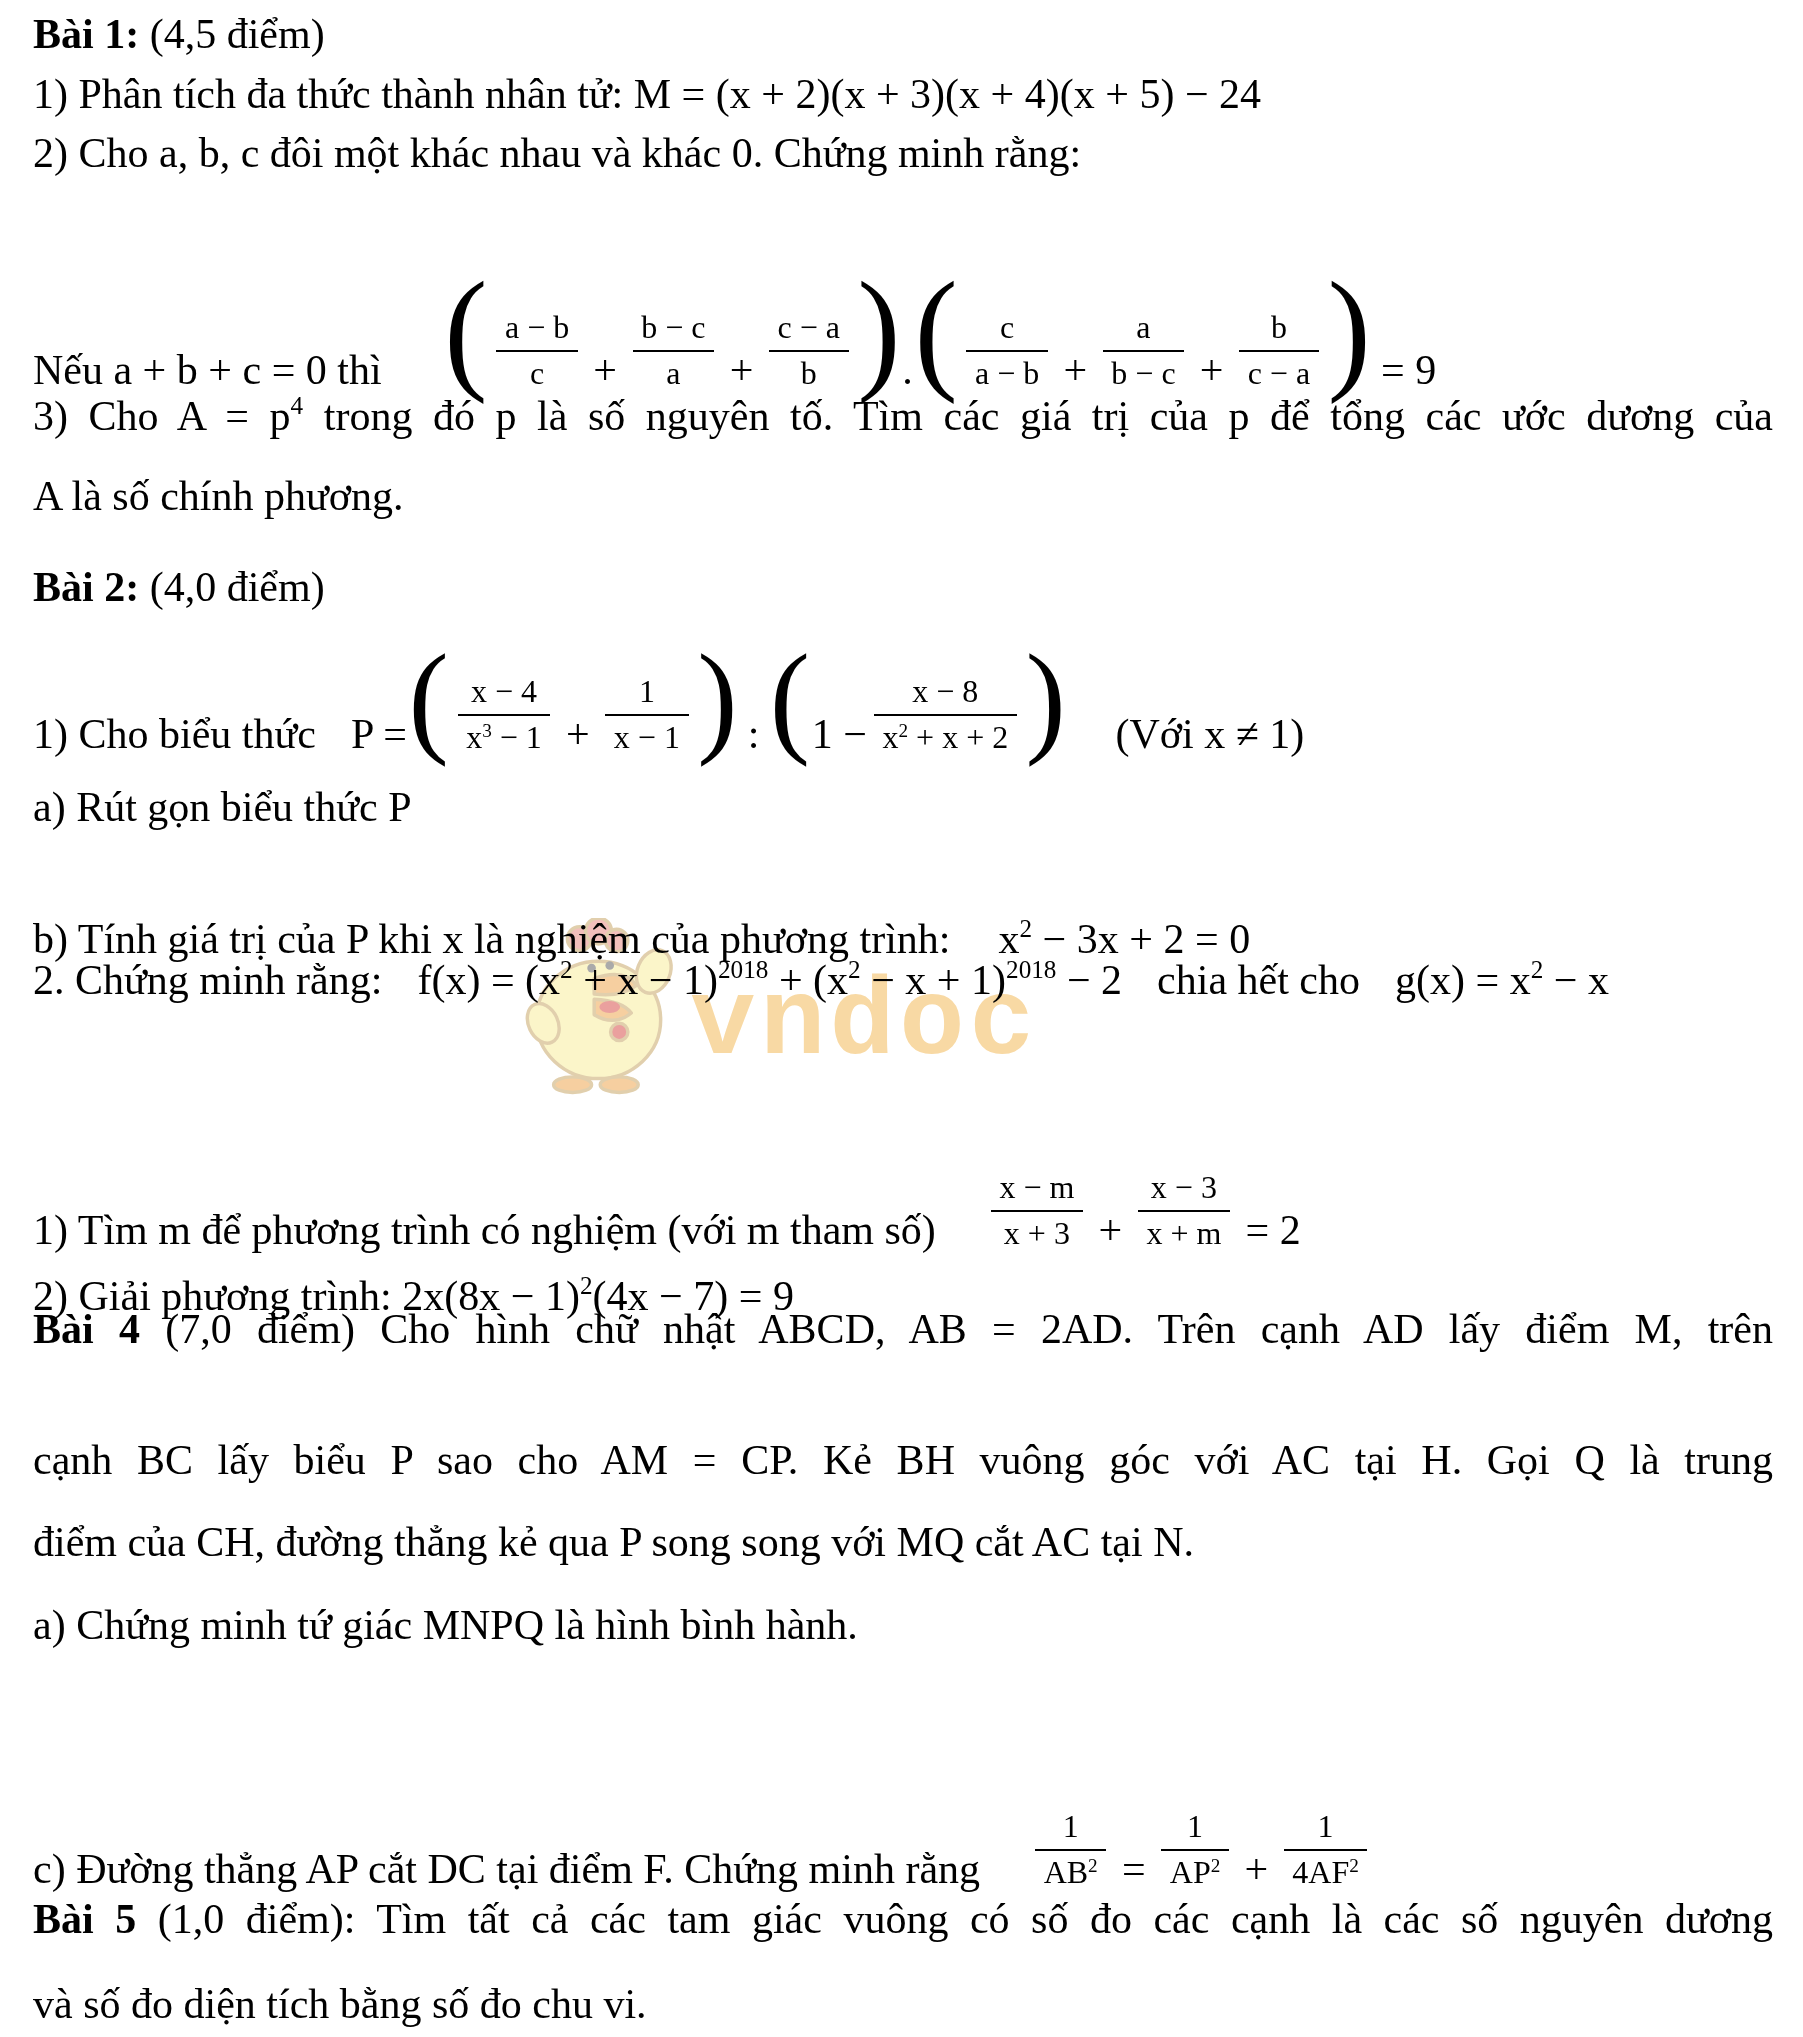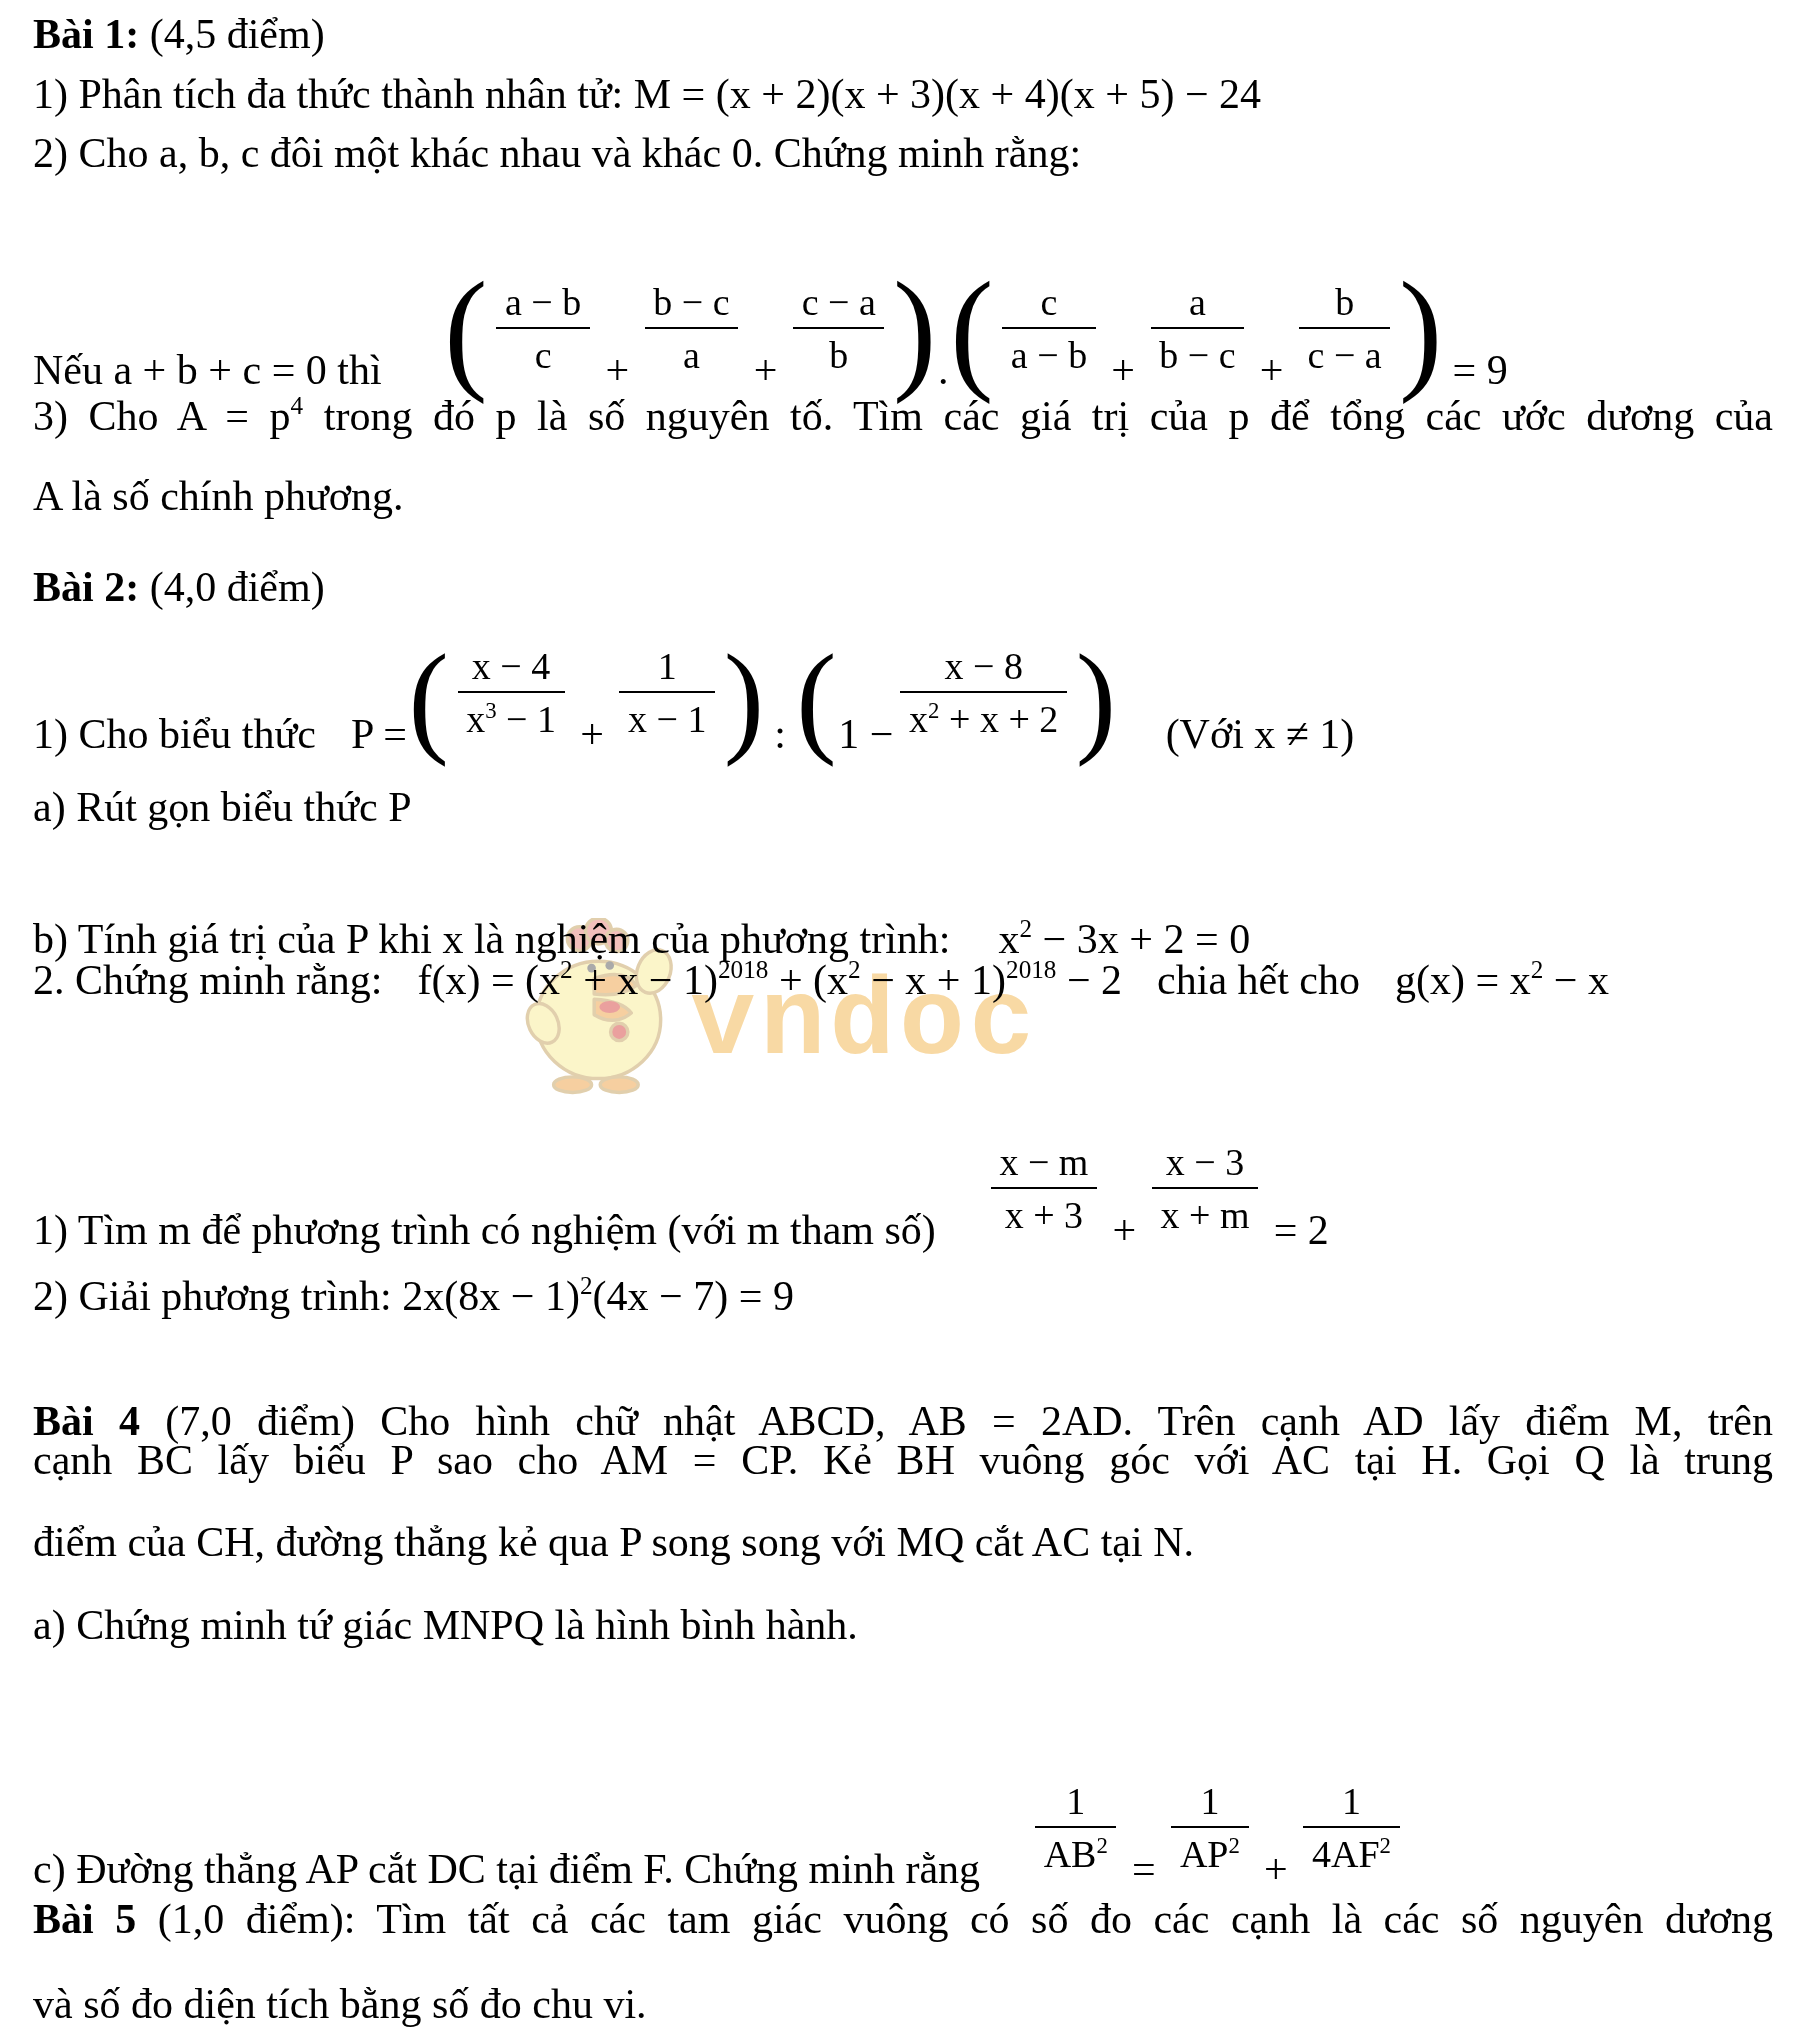--- a/index.html
+++ b/index.html
@@ -10,21 +10,21 @@
     font-family:"Liberation Serif","DejaVu Serif",serif;
     font-size:42px;color:#000;
     overflow:hidden;
   }
   .ln{position:absolute;left:33px;line-height:54px;white-space:nowrap;}
   .just{width:1740px;white-space:normal;text-align:justify;text-align-last:justify;}
   .bold{font-weight:bold;}
   .eqrow{position:absolute;left:33px;display:flex;align-items:flex-end;white-space:nowrap;}
   .frac{
     display:inline-block;vertical-align:middle;text-align:center;
-    margin:16px 7px;font-size:38px;line-height:1.12;
+    margin:0 7px;font-size:32px;line-height:1.12;
   }
   .frac .num{display:block;padding:1.7px 8.6px 4.3px;border-bottom:2.6px solid #000;}
   .frac .den{display:block;padding:4.3px 8.6px 1.7px;}
   .bp{font-size:130px;line-height:1;font-weight:400;margin:0 1.7px;transform:scaleY(1.04);}
   .bp.sm{font-size:121px;}
   .op{margin:0 8.6px;}
   .sp40{display:inline-block;width:35px;}
   .sp55{display:inline-block;width:48px;}
   .sp70{display:inline-block;width:61px;}
   sup,.s{font-size:0.60em;position:relative;top:-0.62em;line-height:0;vertical-align:baseline;}
@@ -158,21 +158,21 @@
     <span class="op">+</span>
     <span class="frac">
         <span class="num">x − 3</span>
         <span class="den">x + m</span>
       </span>
     <span class="op">= 2</span>
   </div>
 
   <div class="ln" style="top:1269px"><span>2) Giải phương trình: 2x(8x − 1)</span><sup>2</sup><span>(4x − 7) = 9</span></div>
 
-  <div class="ln just" style="top:1394px"><span class="bold">Bài 4</span><span> (7,0 điểm) Cho hình chữ nhật ABCD, AB = 2AD. Trên cạnh AD lấy điểm M, trên</span></div>
+  <div class="ln just" style="top:1302px"><span class="bold">Bài 4</span><span> (7,0 điểm) Cho hình chữ nhật ABCD, AB = 2AD. Trên cạnh AD lấy điểm M, trên</span></div>
 
   <div class="ln just" style="top:1433px">cạnh BC lấy biểu P sao cho AM = CP. Kẻ BH vuông góc với AC tại H. Gọi Q là trung</div>
 
   <div class="ln" style="top:1515px">điểm của CH, đường thẳng kẻ qua P song song với MQ cắt AC tại N.</div>
 
   <div class="ln" style="top:1598px">a) Chứng minh tứ giác MNPQ là hình bình hành.</div>
 
 
   <div class="eqrow" style="top:1742px;height:151px">
     <span>c) Đường thẳng AP cắt DC tại điểm F. Chứng minh rằng</span>

